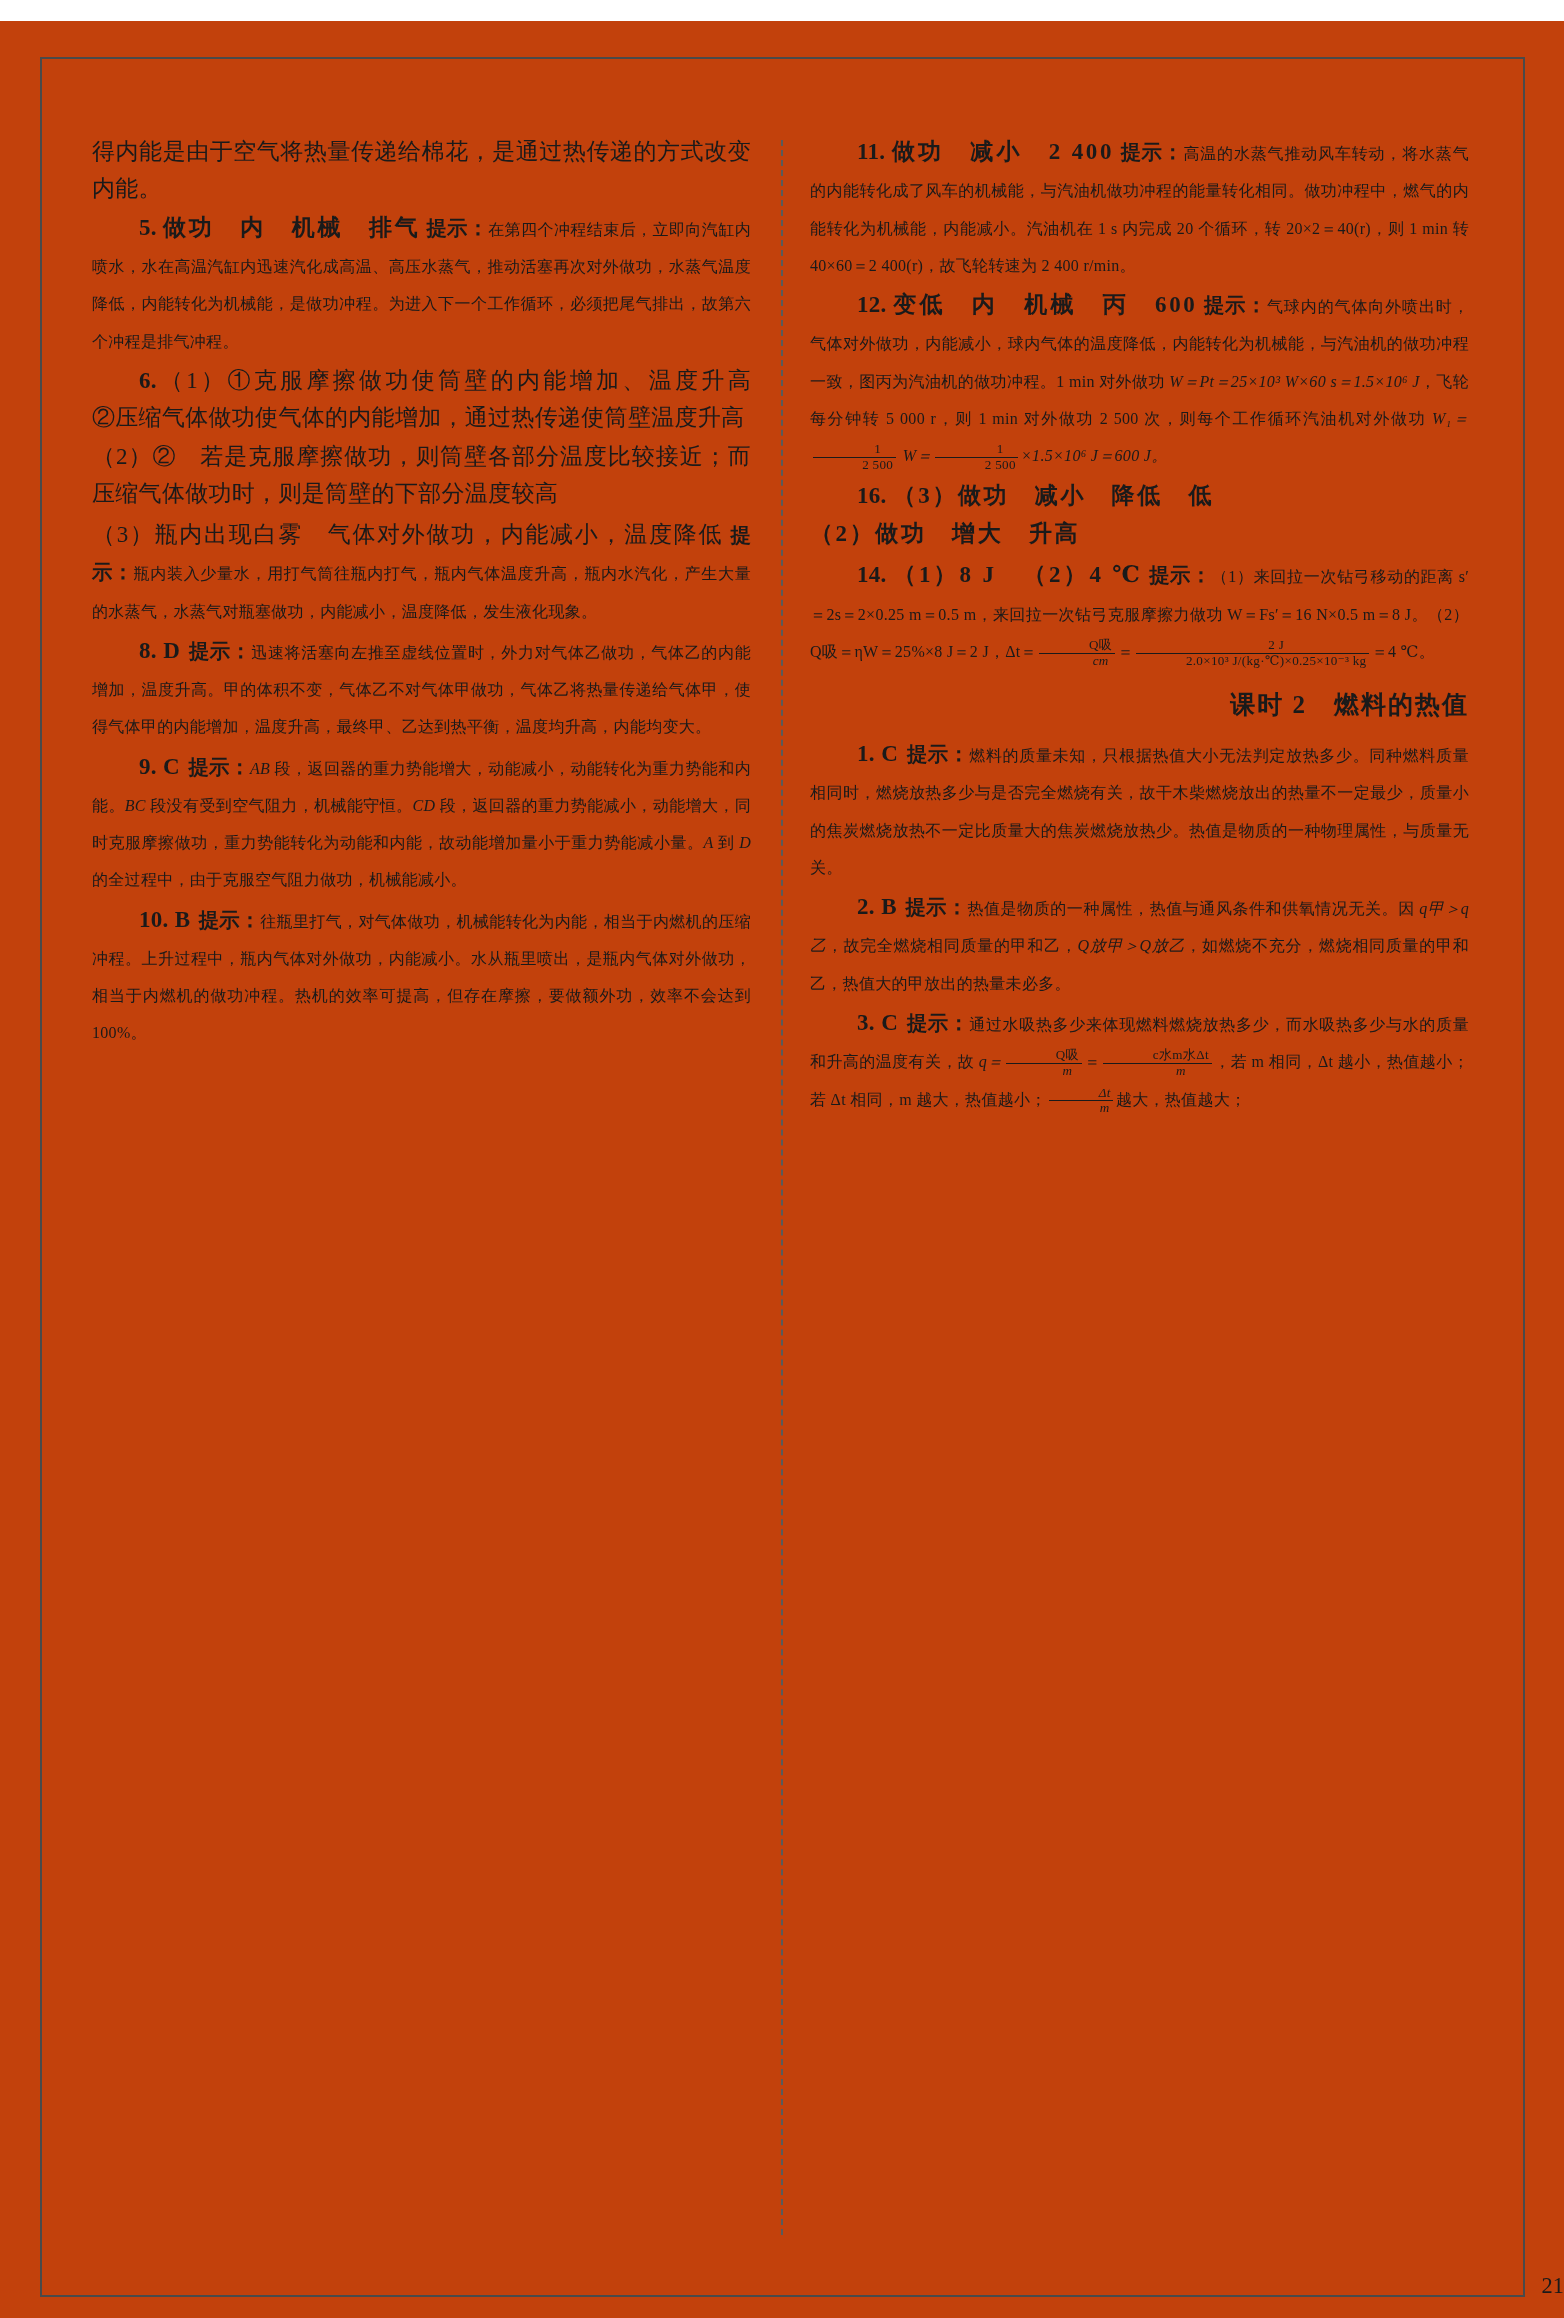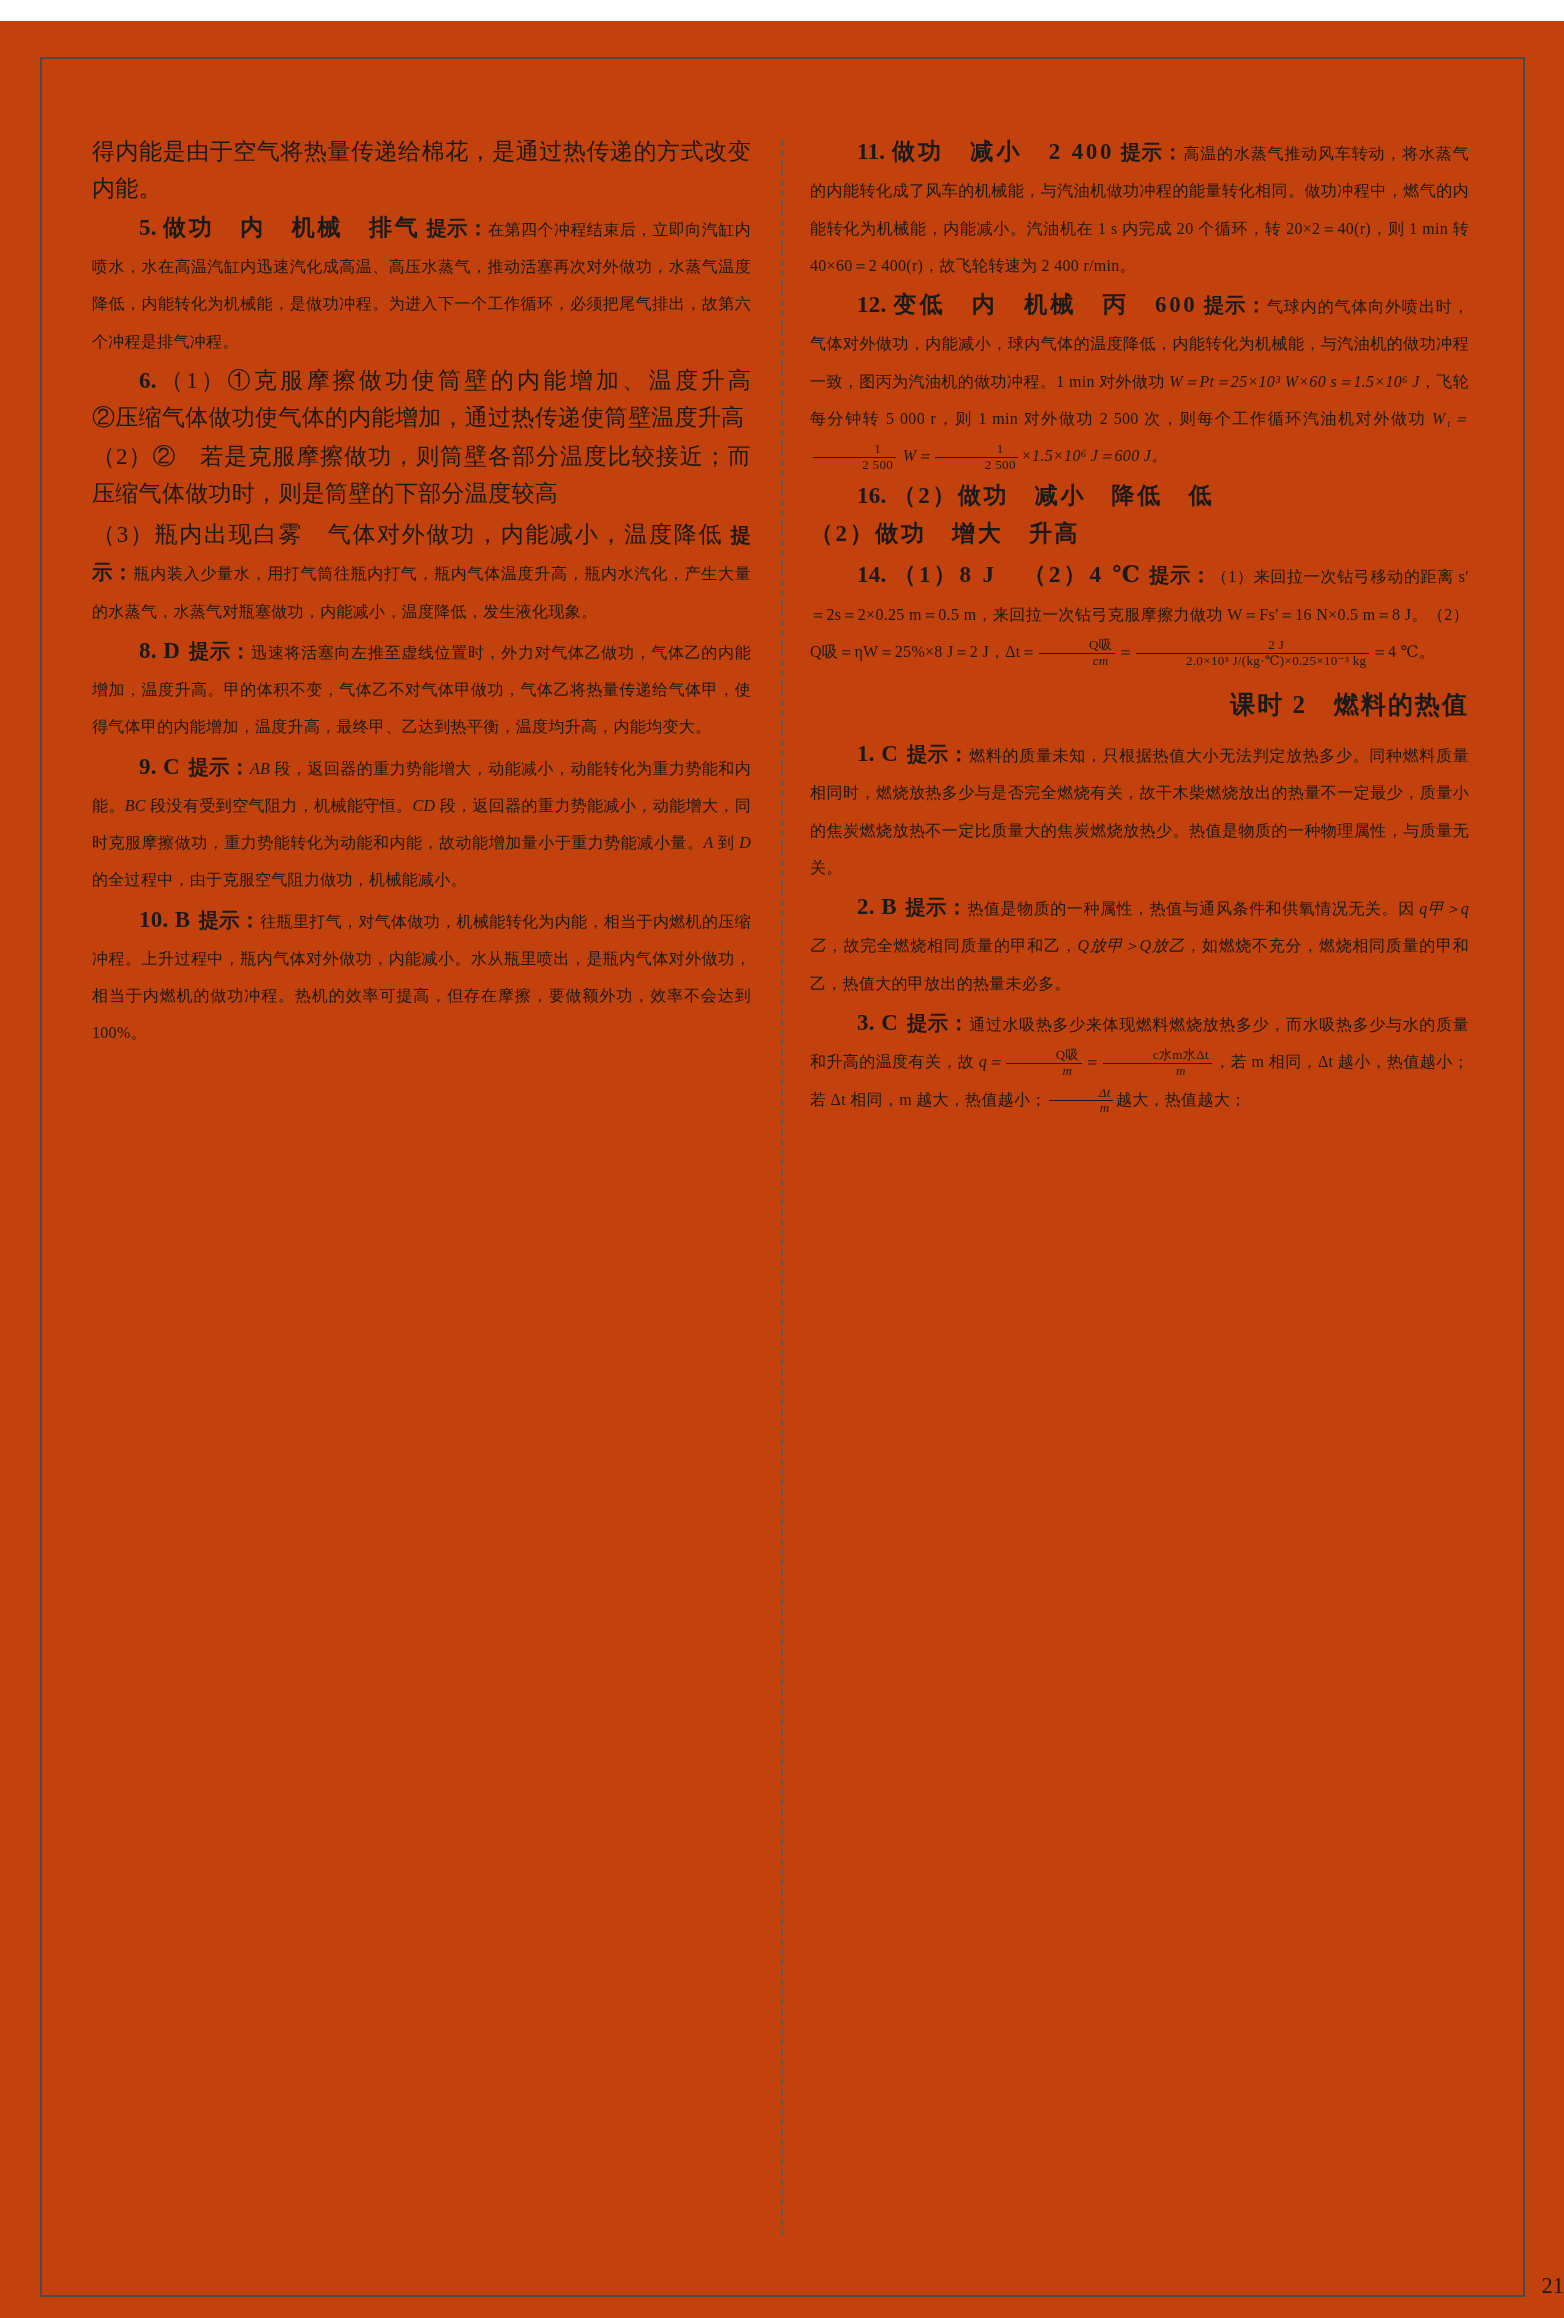--- a/index.html
+++ b/index.html
@@ -183,21 +183,21 @@
         <p class="indent">
           <span class="num">12.</span>
           <span class="ans">变低　内　机械　丙　600</span>
           <span class="hint-label">提示：</span><span class="small"><span>气球内的气体向外喷出时，气体对外做功，内能减小，球内气体的温度降低，内能转化为机械能，与汽油机的做功冲程一致，图丙为汽油机的做功冲程。1 min 对外做功 </span><span class="it">W＝Pt＝25×10³ W×60 s＝1.5×10⁶ J</span><span>，飞轮每分钟转 5 000 r，则 1 min 对外做功 2 500 次，则每个工作循环汽油机对外做功 </span><span class="it">W₁＝</span><span class="frac"><span class="top">1</span><span class="bot">2 500</span></span><span class="it"> W＝</span><span class="frac"><span class="top">1</span><span class="bot">2 500</span></span><span class="it">×1.5×10⁶ J＝600 J。</span></span>
         </p>
       </div>
 
       <div class="blk">
         <p class="indent">
           <span class="num">16.</span>
-          <span class="ans">（2）做功　减小　降低　低</span>
+          <span class="ans">（3）做功　减小　降低　低</span>
         </p>
         <p class="ans">（2）做功　增大　升高</p>
       </div>
 
       <div class="blk">
         <p class="indent">
           <span class="num">14.</span>
           <span class="ans">（1）8 J　（2）4 ℃</span>
           <span class="hint-label">提示：</span><span class="small"><span>（1）来回拉一次钻弓移动的距离 s′＝2s＝2×0.25 m＝0.5 m，来回拉一次钻弓克服摩擦力做功 W＝Fs′＝16 N×0.5 m＝8 J。（2）</span><span>Q吸＝ηW＝25%×8 J＝2 J，Δt＝</span><span class="frac"><span class="top">Q吸</span><span class="bot it">cm</span></span><span>＝</span><span class="frac"><span class="top">2 J</span><span class="bot">2.0×10³ J/(kg·℃)×0.25×10⁻³ kg</span></span><span>＝4 ℃。</span></span>
         </p>

